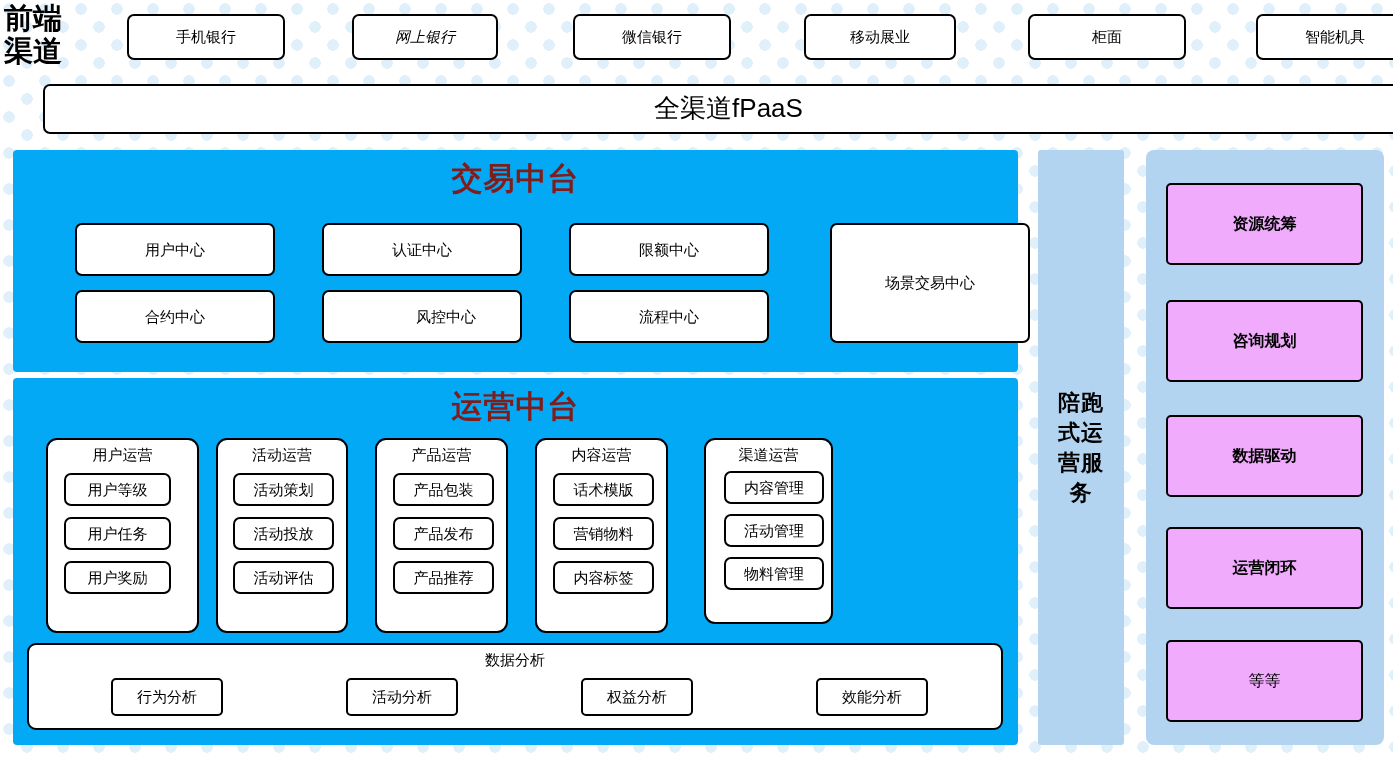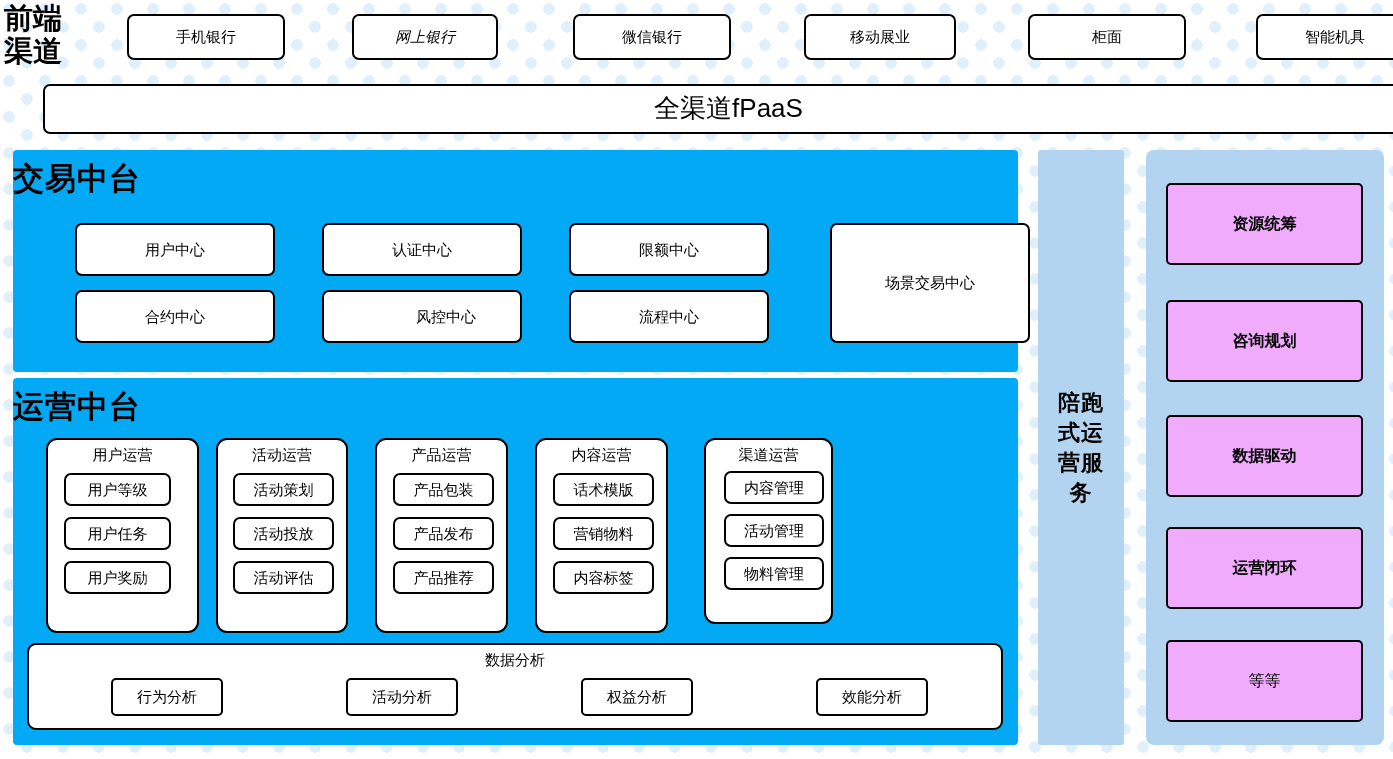--- a/index.html
+++ b/index.html
@@ -77,24 +77,25 @@
     box-sizing: border-box;
   }
   #panel-trade { left: 13px; top: 150px; width: 1005px; height: 222px; }
   #panel-ops   { left: 13px; top: 378px; width: 1005px; height: 367px; }
 
   .panel-title {
     position: absolute;
     left: 0;
     top: 8px;
     width: 100%;
+    text-align: center;
     font-family: "Liberation Serif", "DejaVu Serif", serif;
     font-weight: bold;
     font-size: 31px;
-    color: #000000;
+    color: #7f1d1d;
     letter-spacing: 1px;
   }
 
   
   .trade-box { font-size: 15px; height: 53px; }
   .trade-box-tall { font-size: 15px; }
 
   
   .ops-card {
     position: absolute;

